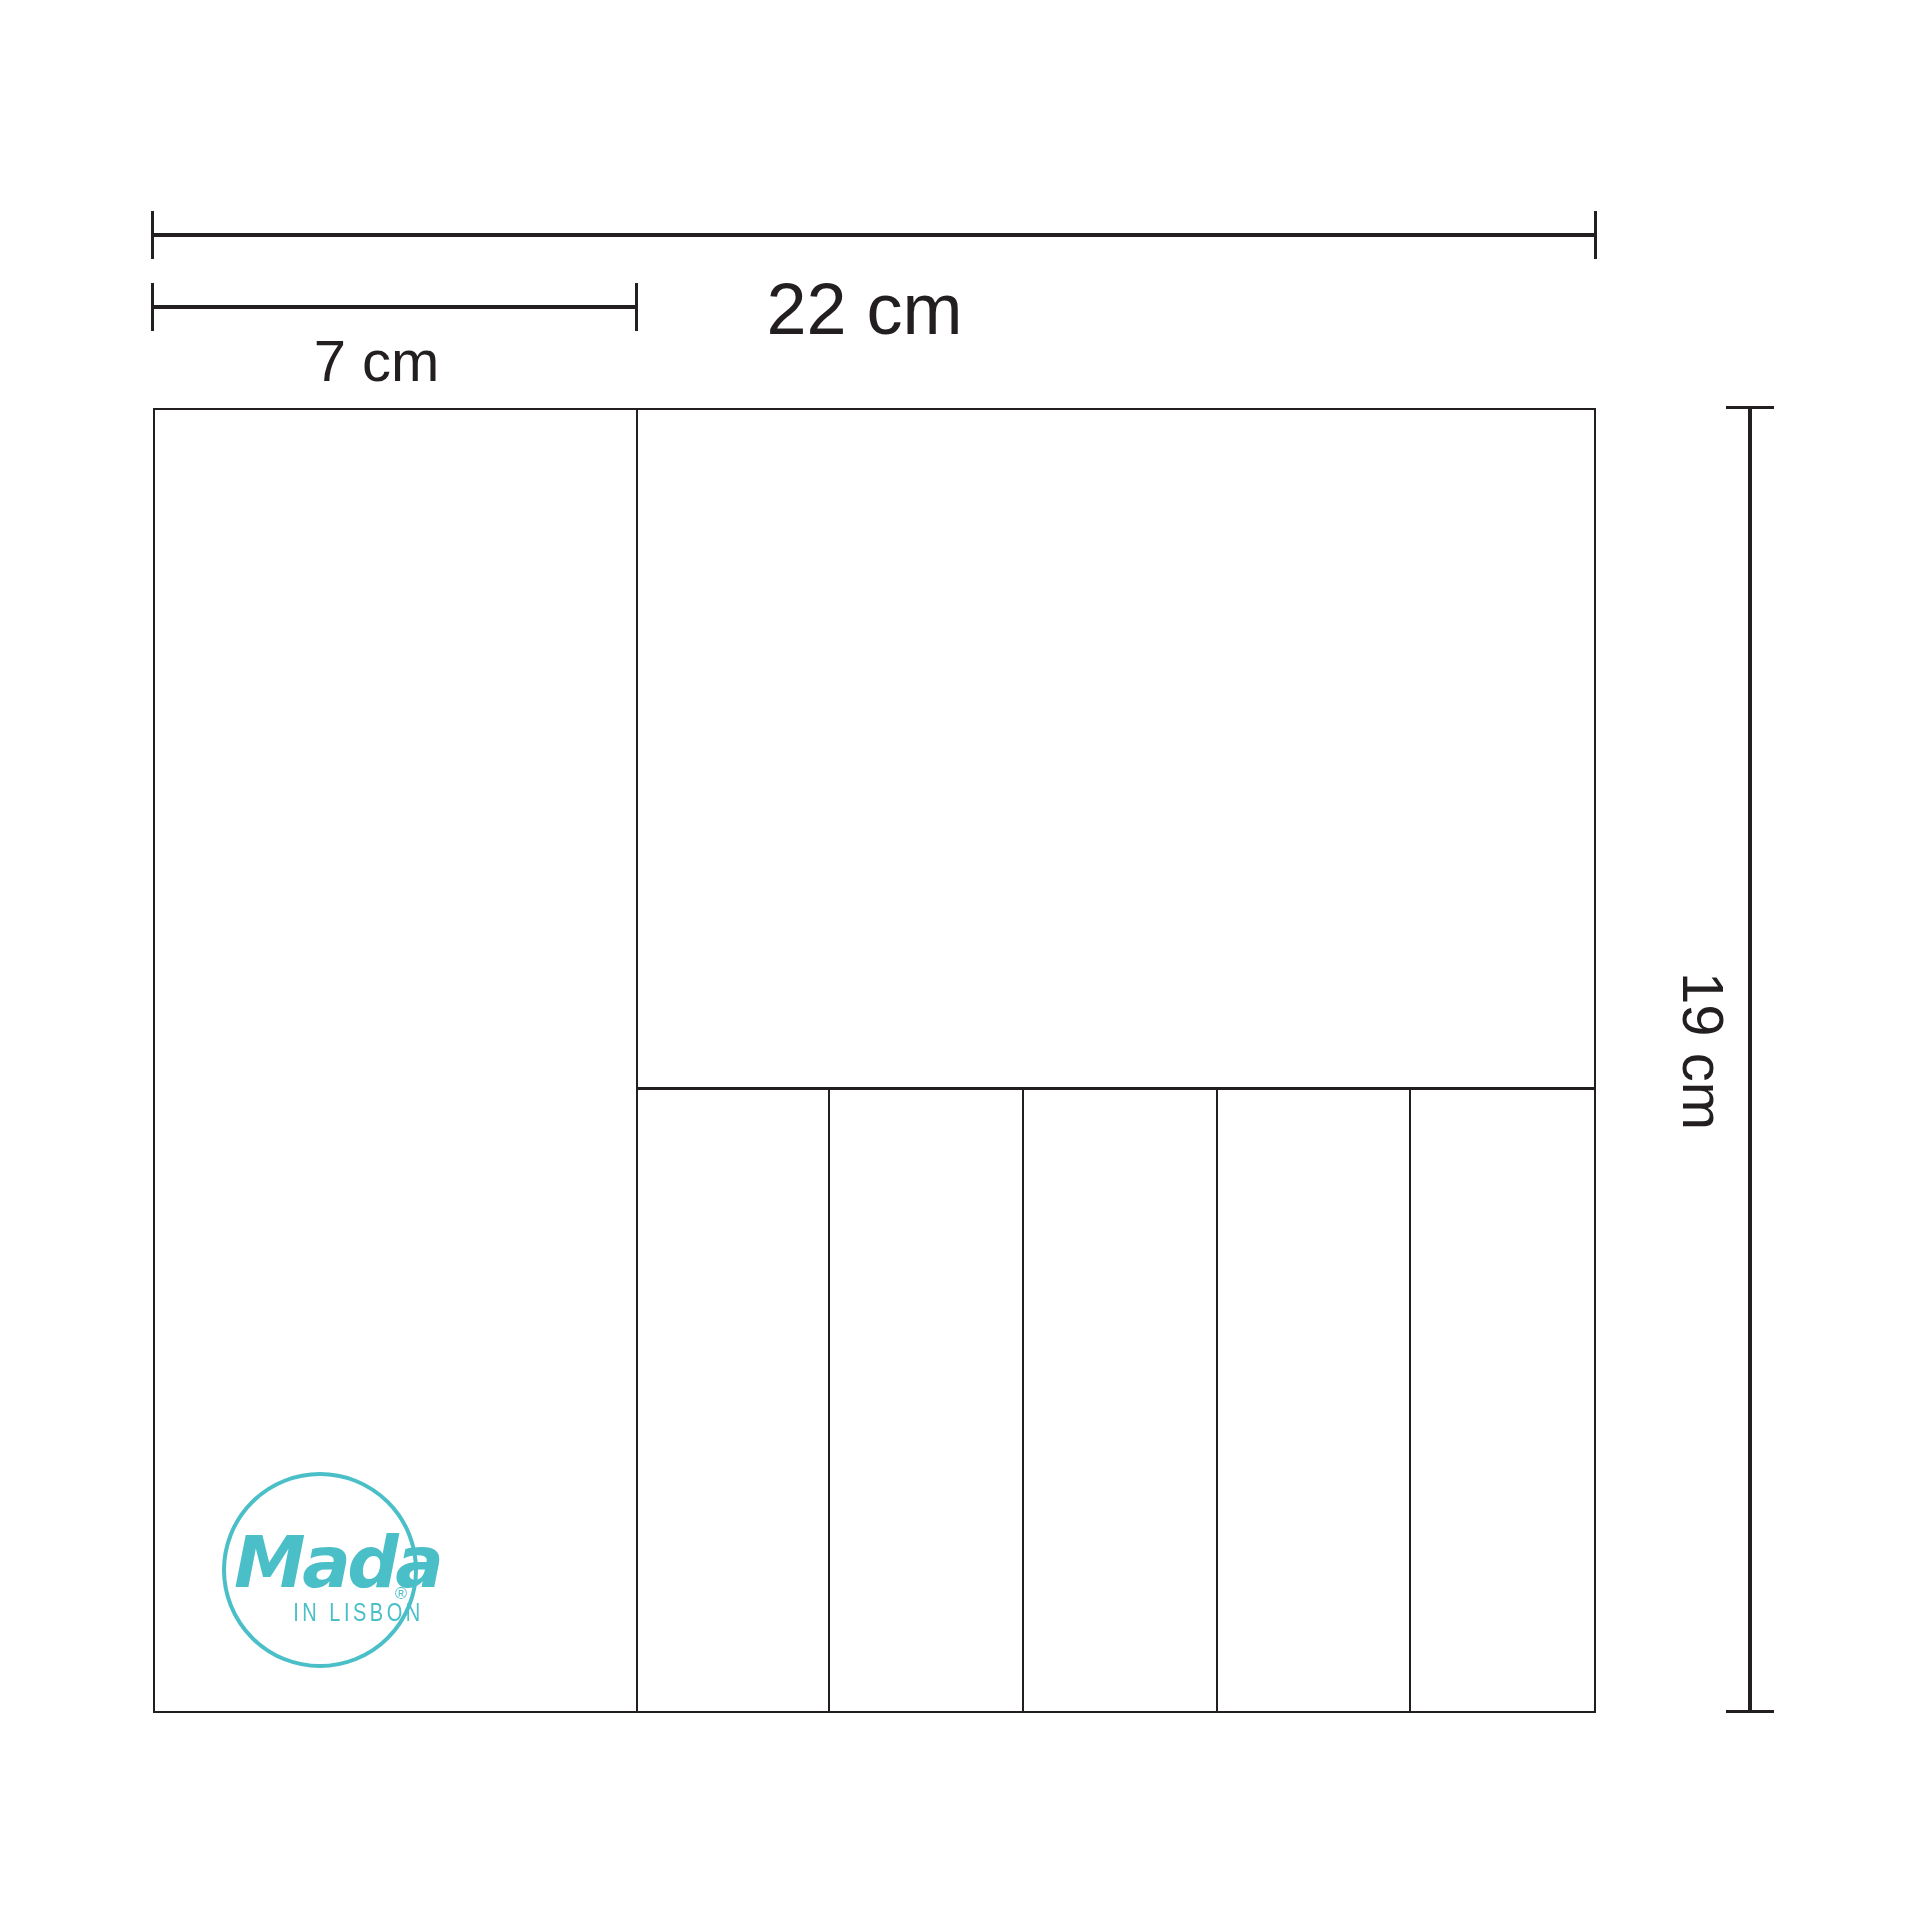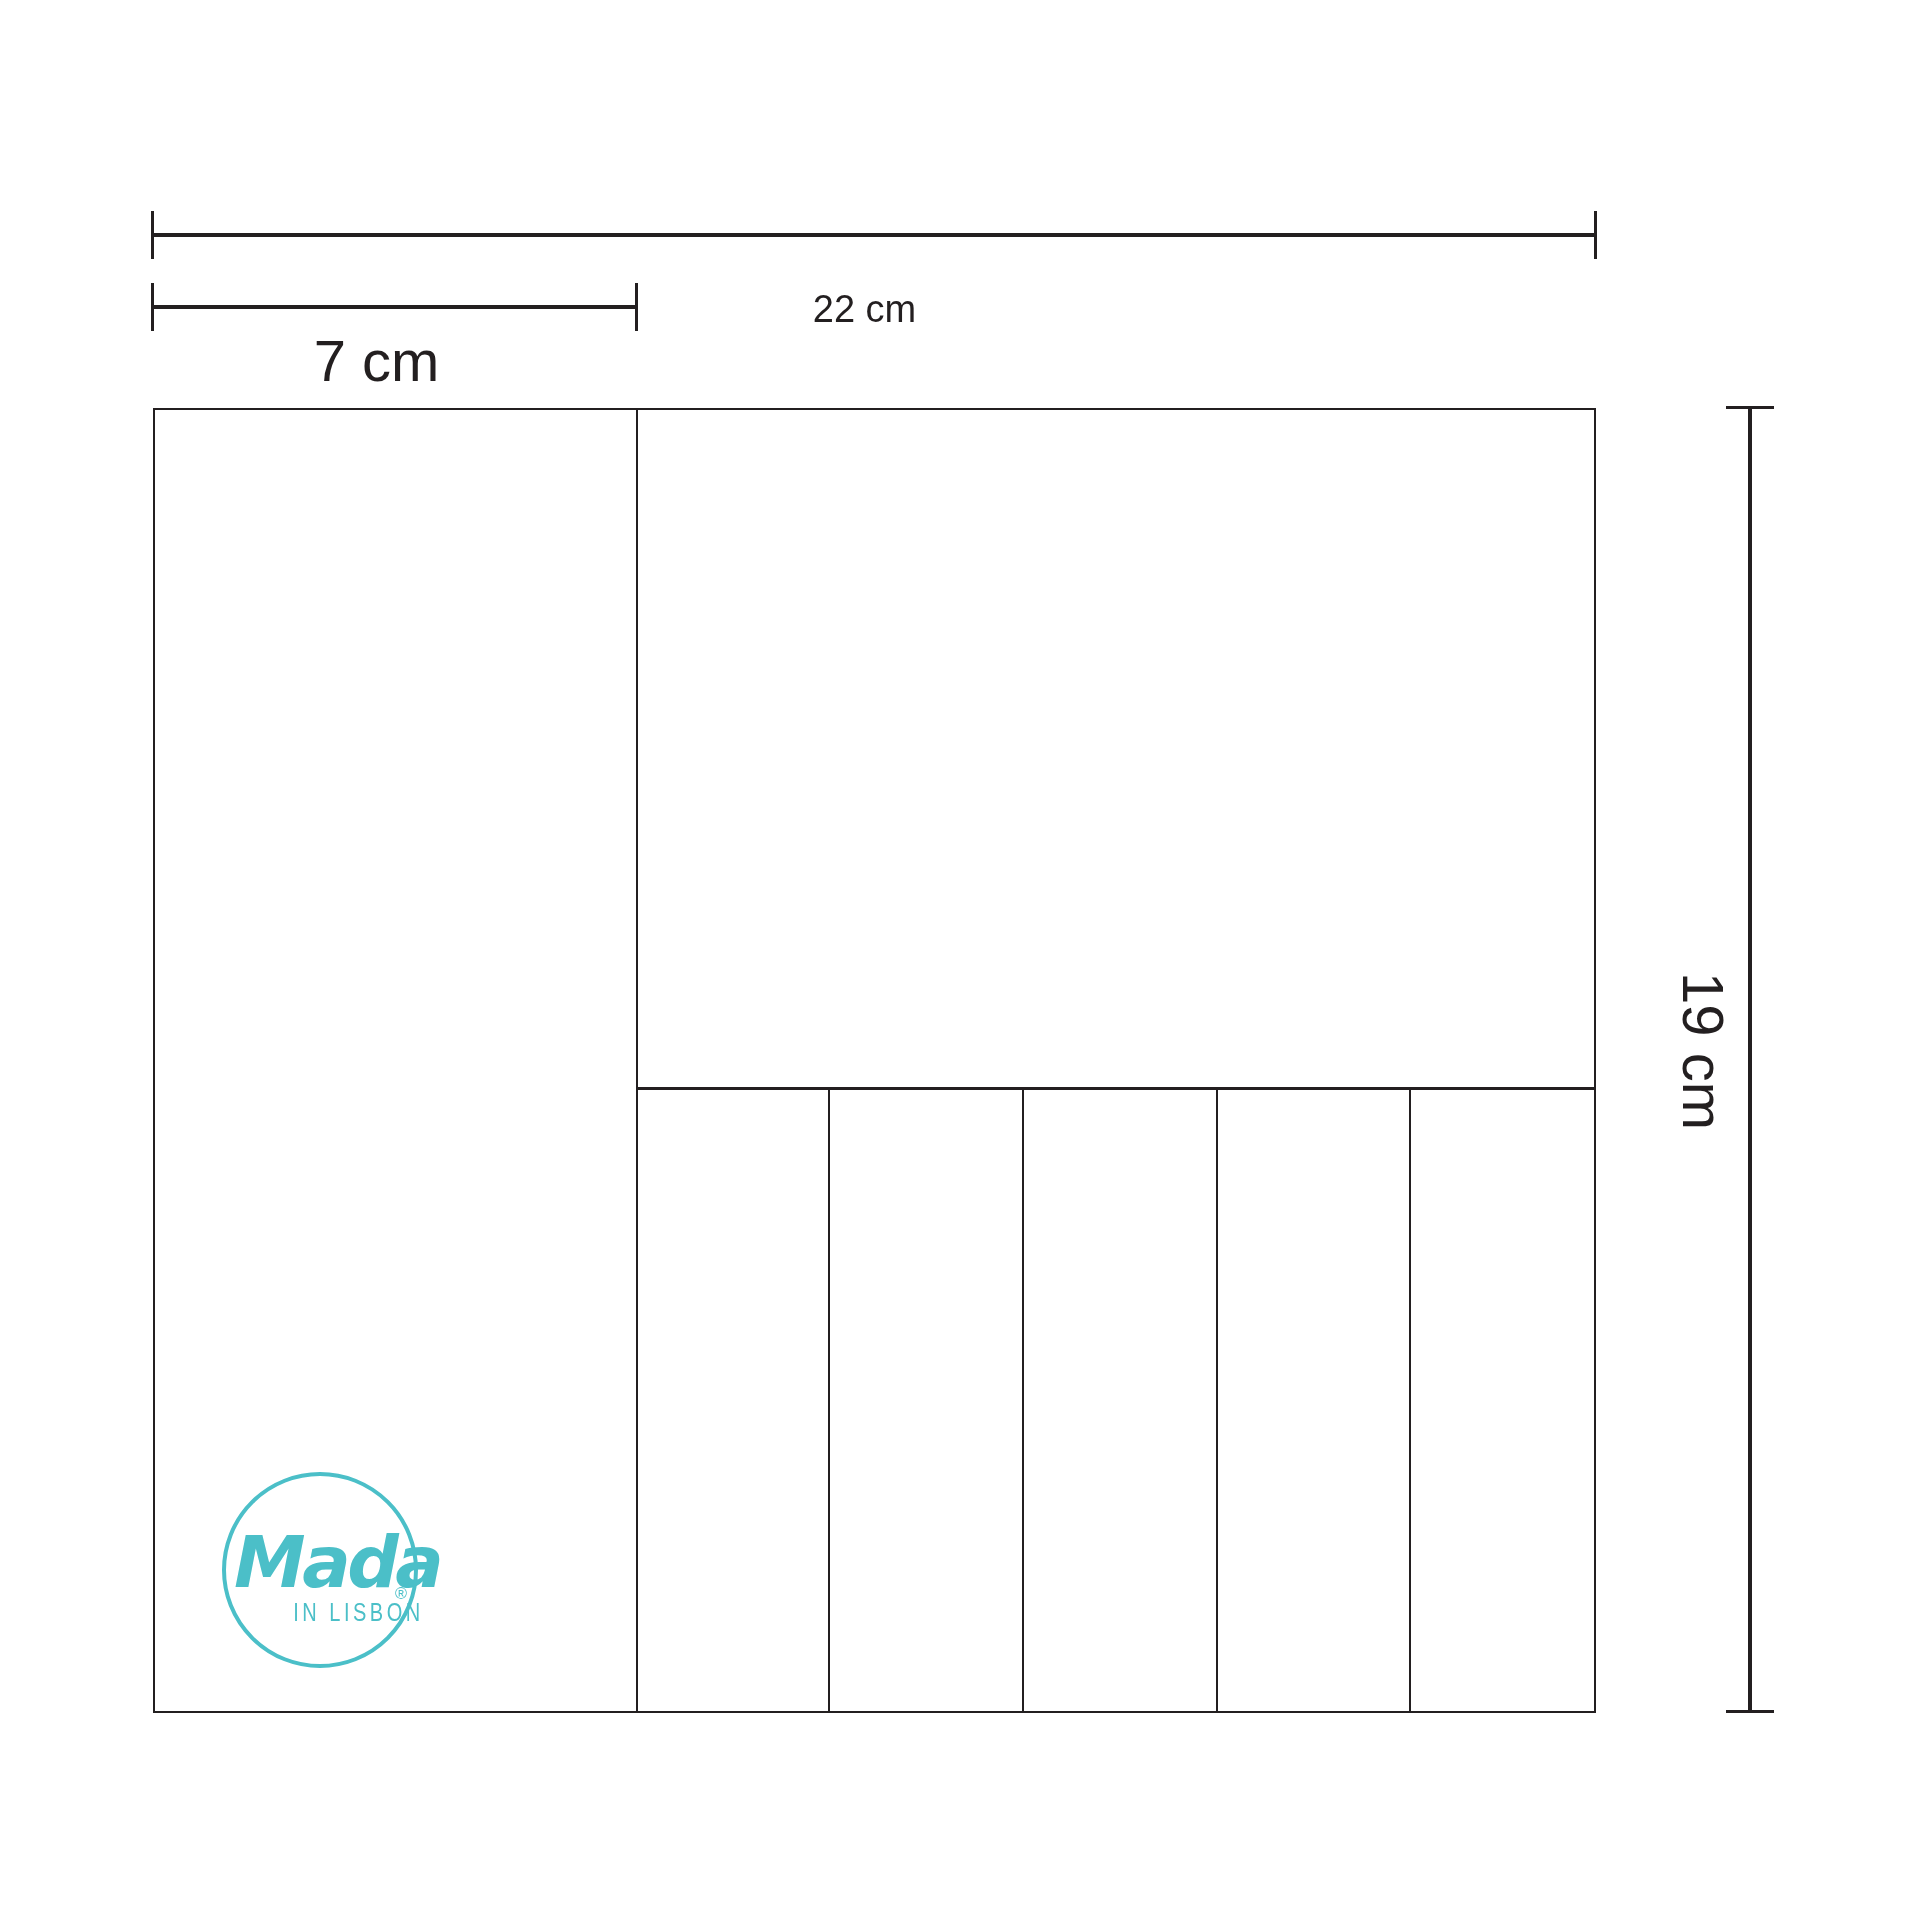--- a/index.html
+++ b/index.html
@@ -20,21 +20,21 @@
     background: #231F20;
   }
   
   #dim22-line   { left: 153px;  top: 233px;  width: 1443px; height: 3.5px; }
   #dim22-tick-l { left: 151px;  top: 211px;  width: 2.9px;    height: 48px; }
   #dim22-tick-r { left: 1594px; top: 211px;  width: 2.9px;    height: 48px; }
   #dim22-label {
     position: absolute;
     left: 748px; top: 280px; width: 233px;
     text-align: center;
-    font-size: 38px; line-height: 58px;
+    font-size: 72px; line-height: 58px;
     color: #231F20;
   }
   
   #dim7-line   { left: 153px;  top: 305px; width: 484px; height: 3.5px; }
   #dim7-tick-l { left: 151px;  top: 283px; width: 2.9px;   height: 48px; }
   #dim7-tick-r { left: 635px; top: 283px; width: 2.9px;   height: 48px; }
   #dim7-label {
     position: absolute;
     left: 260px; top: 332px; width: 233px;
     text-align: center;

